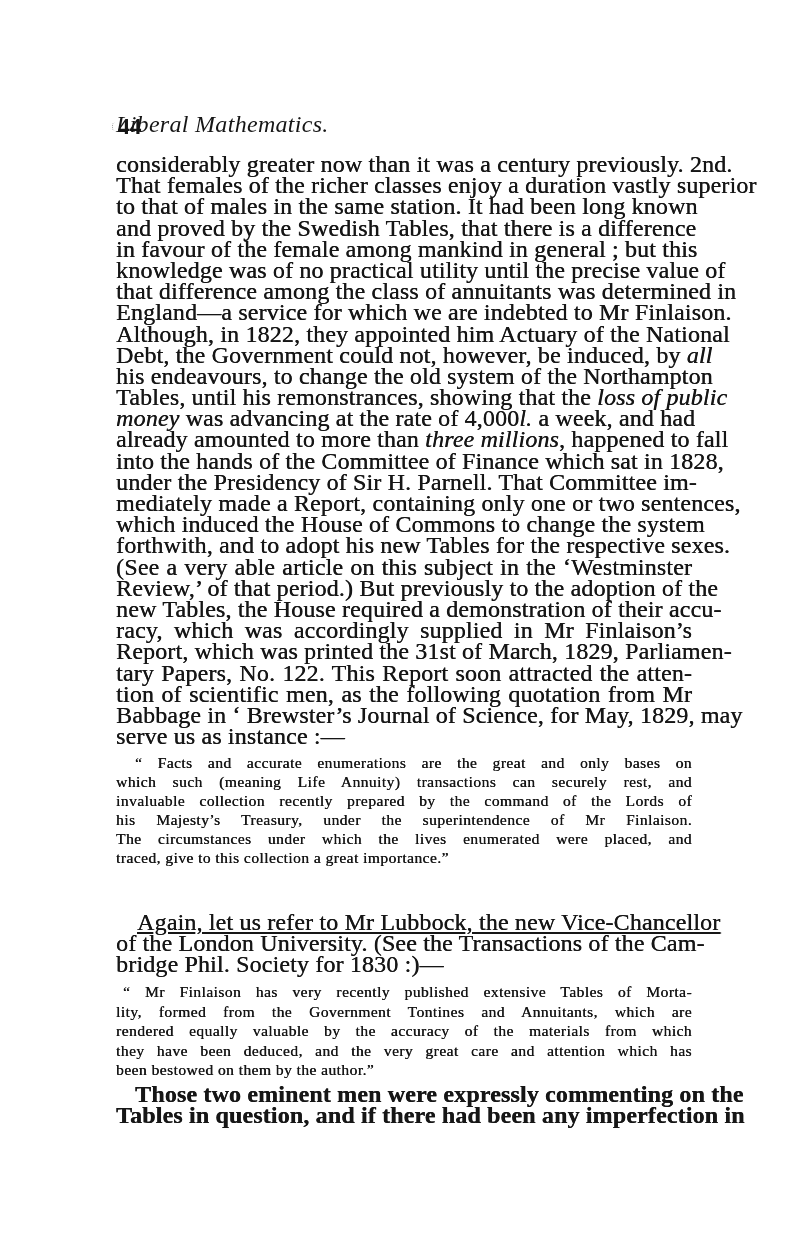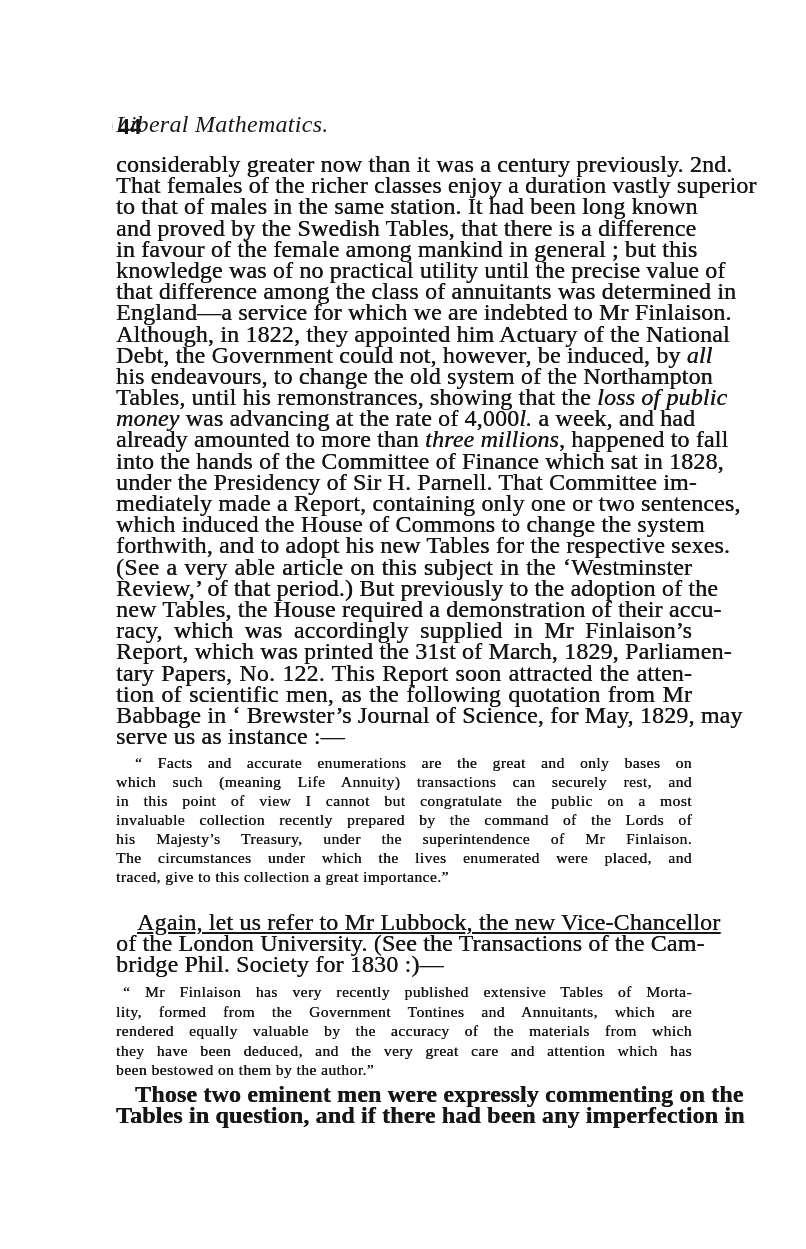--- a/index.html
+++ b/index.html
@@ -136,21 +136,20 @@
       <div class="ln"><span>racy, which was accordingly supplied in Mr Finlaison’s</span></div>
       <div class="ln"><span>Report, which was printed the 31st of March, 1829, Parliamen-</span></div>
       <div class="ln"><span>tary Papers, No. 122.  This Report soon attracted the atten-</span></div>
       <div class="ln"><span>tion of scientific men, as the following quotation from Mr</span></div>
       <div class="ln"><span>Babbage in ‘ Brewster’s Journal of Science, for May, 1829, may</span></div>
       <div class="ln"><span>serve us as instance :—</span></div>
     </div>
     <div class="block b1 quote">
       <div class="ln"><span>“ Facts and accurate enumerations are the great and only bases on</span></div>
       <div class="ln"><span>which such (meaning Life Annuity) transactions can securely rest, and</span></div>
-      <div class="ln"><span>in this point of view I cannot but congratulate the public on a most</span></div>
       <div class="ln"><span>invaluable collection recently prepared by the command of the Lords of</span></div>
       <div class="ln"><span>his Majesty’s Treasury, under the superintendence of Mr Finlaison.</span></div>
       <div class="ln"><span>The circumstances under which the lives enumerated were placed, and</span></div>
       <div class="ln"><span>traced, give to this collection a great importance.”</span></div>
     </div>
     <div class="block b2 paragraph">
       <div class="ln"><span>Again, let us refer to Mr Lubbock, the new Vice-Chancellor</span></div>
       <div class="ln"><span>of the London University.  (See the Transactions of the Cam-</span></div>
       <div class="ln"><span>bridge Phil. Society for 1830 :)—</span></div>
     </div>

